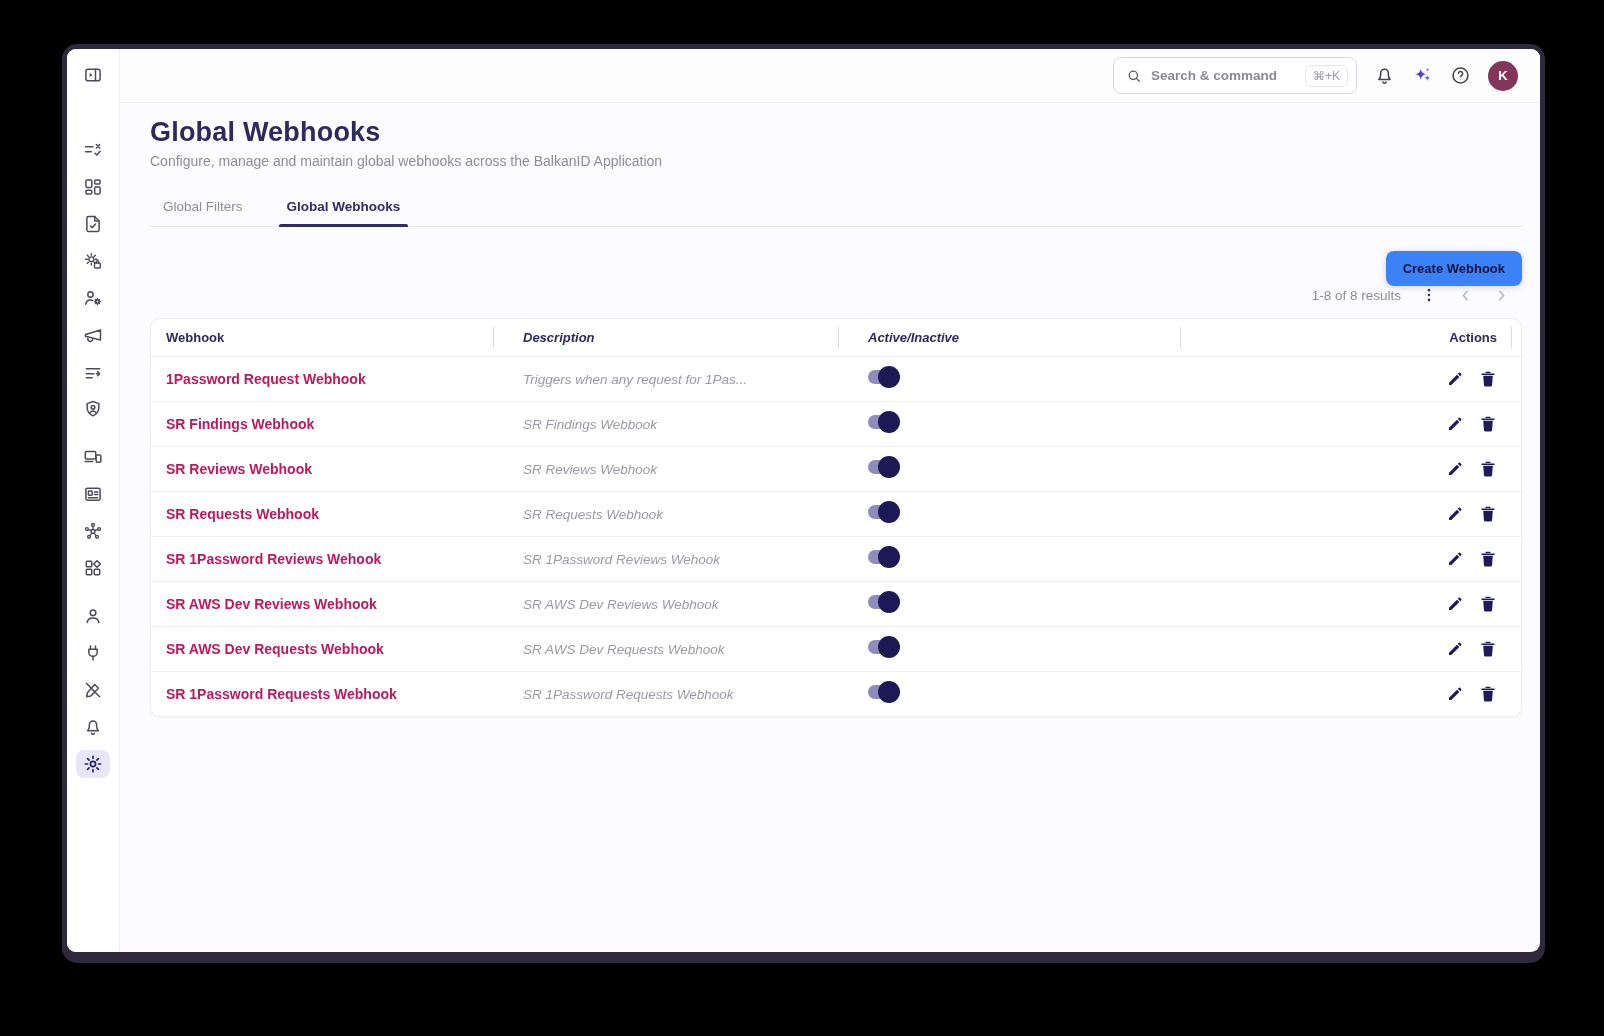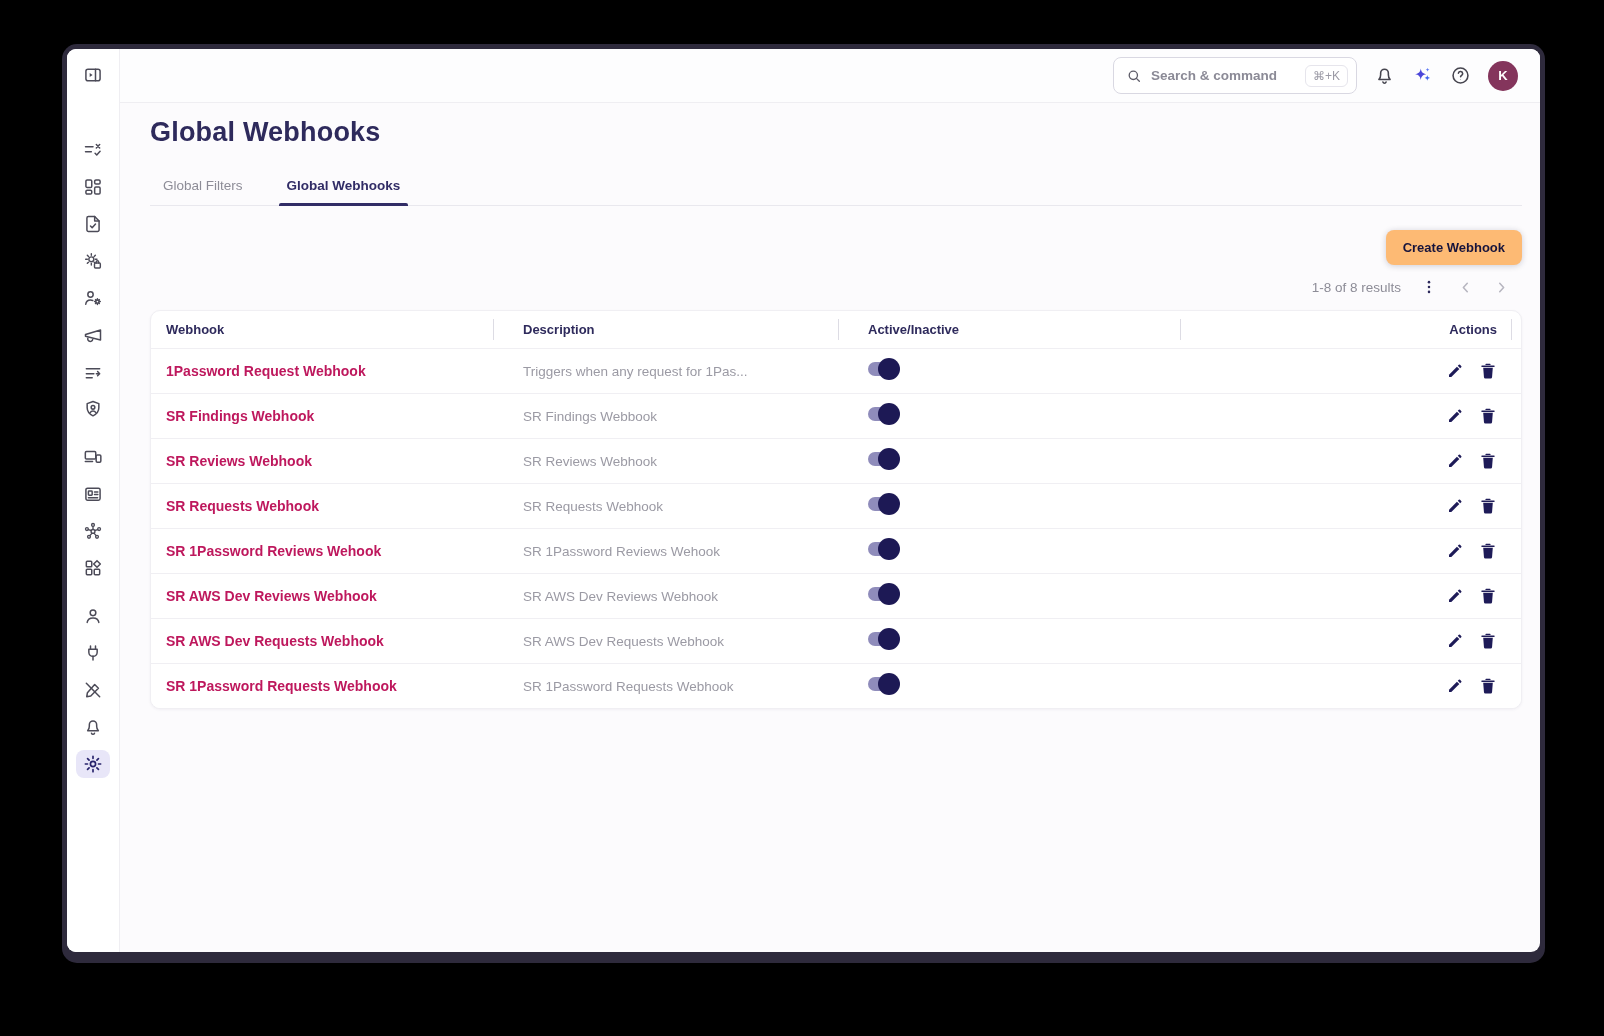--- a/index.html
+++ b/index.html
@@ -63,44 +63,44 @@
   .page-subtitle { margin-top:5px; font-size:14px; color:#8d8c97; }
 
   .tabs { margin-top:24px; display:flex; gap:28px; border-bottom:1px solid #e9e8ee; padding-left:5px; }
   .tab { border:none; background:transparent; cursor:pointer; font-size:13.5px; padding:6px 8px 12px 8px;
          color:#8d8c97; font-weight:400; position:relative; }
   .tab.active { color:#312c66; font-weight:700; }
   .tab.active::after { content:''; position:absolute; left:0; right:0; bottom:-1px; height:3px; background:#312c66; border-radius:2px 2px 0 0; }
 
   .toolbar-row { display:flex; justify-content:flex-end; margin-top:24px; }
   .create-btn {
-    border:none; cursor:pointer; background:#fdba74; color:#17143c; font-weight:700; font-size:13px;
+    border:none; cursor:pointer; background:#3b82f6; color:#17143c; font-weight:700; font-size:13px;
     padding:10px 17px; border-radius:8px; box-shadow:0 1px 6px rgba(22,18,55,.20);
     font-family:"Liberation Sans", sans-serif;
   }
 
-  .pagination { display:flex; justify-content:flex-end; align-items:center; gap:19px; margin-top:13px; padding-right:12px; }
+  .pagination { display:flex; justify-content:flex-end; align-items:center; gap:19px; padding-right:12px; }
   .pg-results { font-size:13.5px; color:#8d8c97; }
   .pg-kebab { border:none; background:transparent; cursor:pointer; color:#2e2a5c; display:flex; }
   .pg-kebab svg { width:18px; height:18px; }
   .pg-chev { border:none; background:transparent; cursor:pointer; color:#b7b6c0; display:flex; }
   .pg-chev svg { width:17px; height:17px; }
 
   
   .card {
     margin-top:14px; background:#fff; border:1px solid #f0eff3; border-radius:10px;
     box-shadow:0 1px 3px rgba(30,27,70,.05); overflow:hidden;
   }
   .trow { display:grid; grid-template-columns:343px 345px 342px 1fr; align-items:center; }
   .thead { height:37px; }
   .thead .cell { font-size:13px; font-weight:700; color:#2e2a5c; position:relative; height:100%; display:flex; align-items:center; }
   .thead .cell::after { content:''; position:absolute; right:0; top:8px; bottom:8px; width:1px; background:#dddce4; }
   .thead .cell.last::after { right:9px; }
   .c1 { padding-left:15px; }
-  .c2, .c3 { padding-left:29px; }
+  .c2, .c3 { padding-left:29px;font-style:italic; }
   .c4 { justify-content:flex-end; padding-right:24px; display:flex; align-items:center; }
   .tbody .trow { height:45px; border-top:1px solid #f0eff3; background:#fff; }
   .name { font-size:14px; color:#be185d; font-weight:600; }
   .desc { font-size:13.5px; color:#9b9aa4; }
 
   .toggle { position:relative; width:28px; height:14px; border-radius:7px; background:#8f8cbb; cursor:pointer; display:inline-block; }
   .toggle .knob { position:absolute; right:-4px; top:-4px; width:22px; height:22px; border-radius:50%; background:#1d1955; }
 
   .act-btn { border:none; background:transparent; cursor:pointer; color:#1e1b58; display:flex; }
   .act-btn svg { width:18px; height:18px; }
@@ -366,20 +366,21 @@
           <button class="icon-btn">
             <svg>
                 <use href="#i-help"></use>
               </svg>
           </button>
           <div class="avatar">K</div>
         </header>
 
         <section class="content">
           <h1 class="page-title">Global Webhooks</h1>
+          <p class="page-subtitle">Configure, manage and maintain global webhooks across the BalkanID Application</p>
 
           <div class="tabs">
             <button class="tab">Global Filters</button>
             <button class="tab active">Global Webhooks</button>
           </div>
 
           <div class="toolbar-row">
             <button class="create-btn">Create Webhook</button>
           </div>
 

